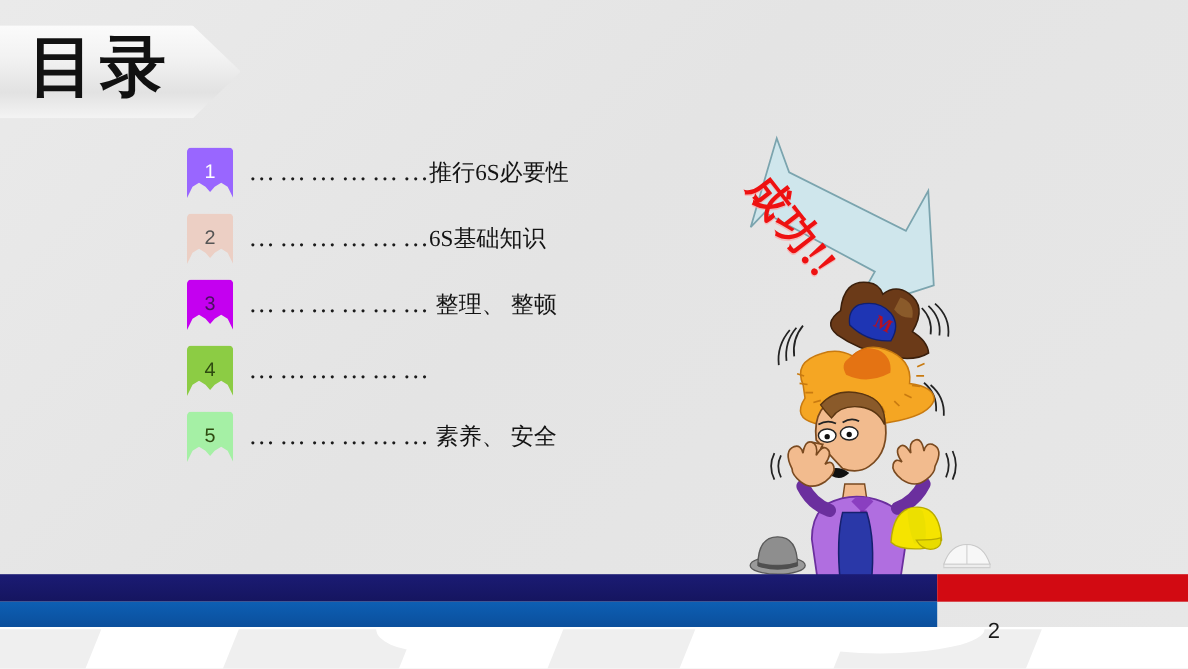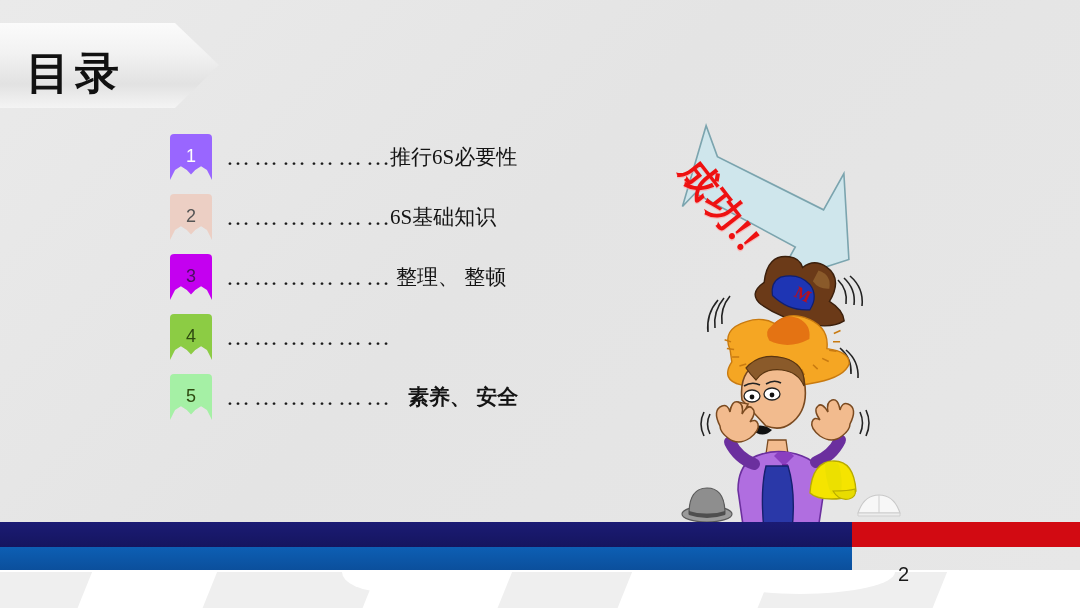--- a/index.html
+++ b/index.html
@@ -51,22 +51,22 @@
     position: absolute;
     left: -10px; top: 23px;
     width: 229px; height: 85px;
     background: linear-gradient(180deg, #fbfbfb 0%, #f2f2f2 35%, #e2e2e2 72%, #f4f4f4 100%);
     -webkit-clip-path: polygon(0 0, 185px 0, 229px 42px, 185px 85px, 0 85px);
     clip-path: polygon(0 0, 185px 0, 229px 42px, 185px 85px, 0 85px);
     filter: drop-shadow(2px 3px 2px rgba(0,0,0,0.18));
   }
   .title-text {
     position: absolute;
-    left: 26px; top: 44px;
-    font-size: 44px;
+    left: 26px; top: 21px;
+    font-size: 60px;
     font-weight: 700;
     color: #111111;
     letter-spacing: 5px;
     font-family: "Liberation Serif", "DejaVu Serif", serif;
   }
 
   
   .toc { position: absolute; left: 170px; top: 127px; }
   .toc-row {
     position: relative;
@@ -103,21 +103,21 @@
   .toc-label {
     font-size: 21px;
     color: #141414;
     white-space: nowrap;
     font-family: "Liberation Serif", "DejaVu Serif", serif;
   }
   .toc-row.r1 .toc-label { margin-left: -4px; }
   .toc-row.r2 .toc-label { margin-left: -4px; }
   .toc-row.r3 .toc-label { margin-left: 2px; text-align: center; }
   .toc-row.r4 .toc-label { margin-left: 2px; }
-  .toc-row.r5 .toc-label { margin-left: 14px; font-weight: bold; }
+  .toc-row.r5 .toc-label { margin-left: 2px; }
 
   
   .arrow-wrap {
     position: absolute;
     left: 660px; top: 100px;
     width: 200px; height: 200px;
   }
   .arrow-shape {
     position: absolute;
     left: 14px; top: 8px;

